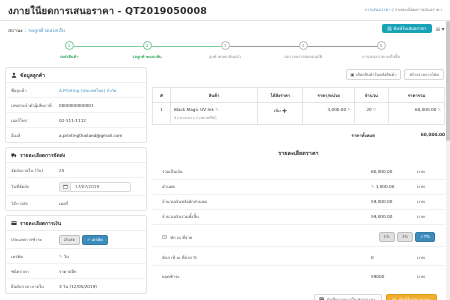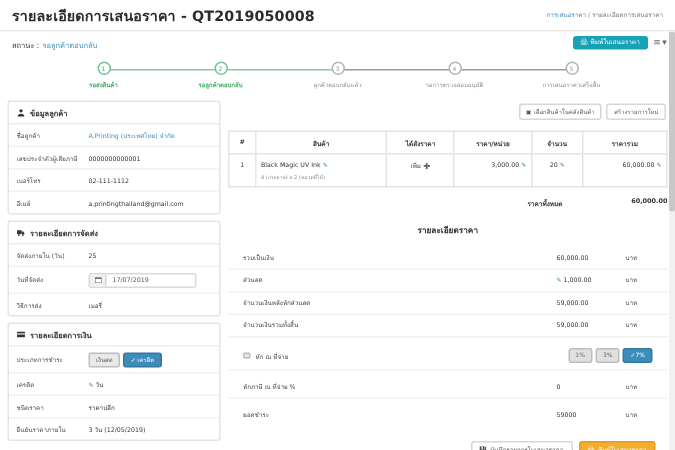--- a/index.html
+++ b/index.html
@@ -161,21 +161,21 @@
     position: absolute; right: 0; top: 21px; width: 4px; bottom: 0; background: #f1f1f1;
   }
   .scrollbar .thumb { position: absolute; top: 0; left: 0; width: 4px; height: 120px; background: #c8c8c8; border-radius: 2px; }
 </style>
 </head>
 <body>
 
 <div class="page">
 
   <div class="topbar">
-    <div class="page-title">รายละเอียดการเสนอราคา - QT2019050008</div>
+    <div class="page-title">งภายในียดการเสนอราคา - QT2019050008</div>
     <div class="breadcrumb">
       <span>การเสนอราคา</span>
       <span class="sep">/</span>
       <span class="cur">รายละเอียดการเสนอราคา</span>
     </div>
   </div>
 
   <div class="statusbar">
     <span class="status-label">สถานะ :</span>
     <span class="status-value">รอลูกค้าตอบกลับ</span>

